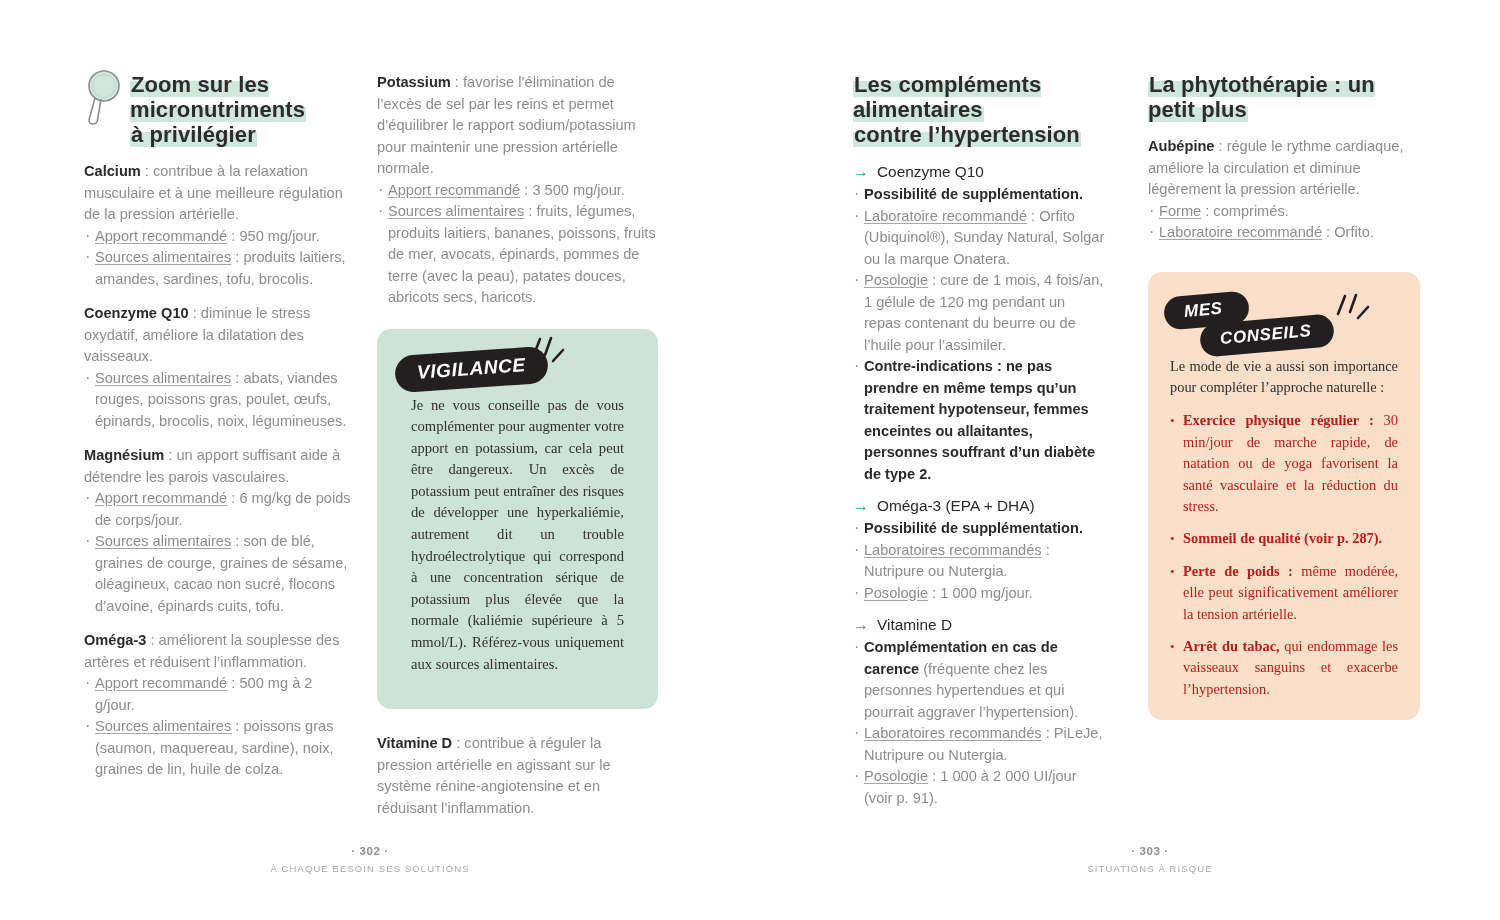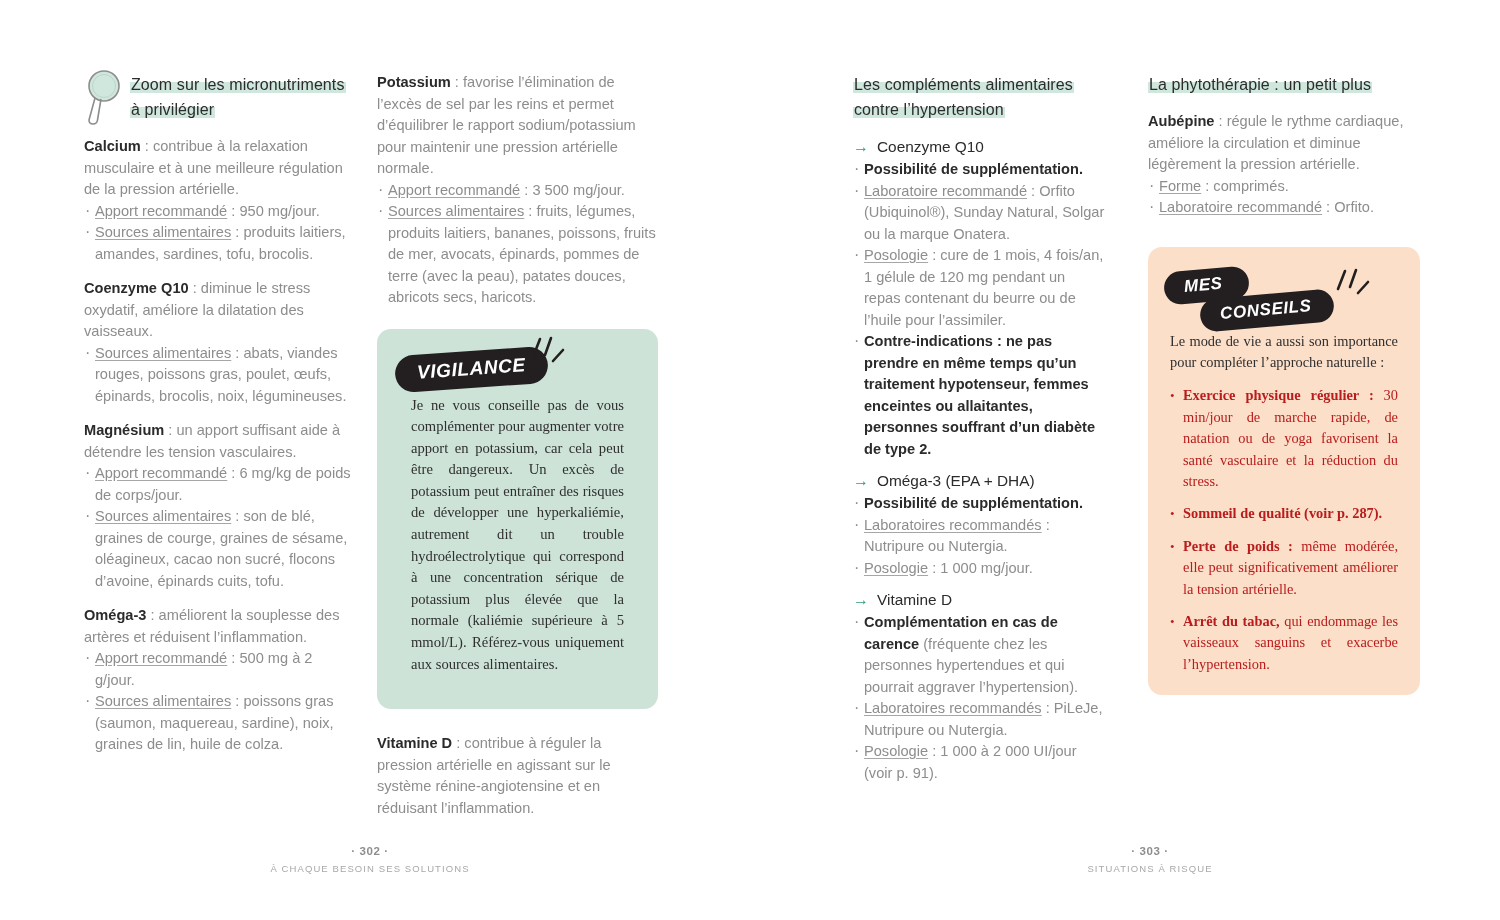--- a/index.html
+++ b/index.html
@@ -15,24 +15,24 @@
 
   
   .col { position: absolute; top: 72px; }
   #col1 { left: 84px;  width: 268px; }
   #col2 { left: 377px; width: 281px; }
   #col3 { left: 853px; width: 252px; }
   #col4 { left: 1148px; width: 272px; }
 
   
   .heading {
-    font-size: 16px;
+    font-size: 22px;
     line-height: 25px;
     color: #2c2c2c;
-    font-weight: 400;
+    font-weight: 700;
     letter-spacing: .1px;
     margin: 0 0 14px 0;
   }
   .heading .hl {
     background: linear-gradient(to top, #cfe7dd 0%, #cfe7dd 62%, rgba(207,231,221,0) 62%);
     padding: 0 1px;
   }
   .heading.with-icon { padding-left: 46px; }
 
   
@@ -229,21 +229,21 @@
     </div>
 
     <div class="blk">
       <p class="lead"><b>Coenzyme Q10</b><span> : diminue le stress oxydatif, améliore la dilatation des vaisseaux.</span></p>
       <ul class="dots">
         <li><span class="u">Sources alimentaires</span><span> : abats, viandes rouges, poissons gras, poulet, œufs, épinards, brocolis, noix, légumineuses.</span></li>
       </ul>
     </div>
 
     <div class="blk">
-      <p class="lead"><b>Magnésium</b><span> : un apport suffisant aide à détendre les tension vasculaires.</span></p>
+      <p class="lead"><b>Magnésium</b><span> : un apport suffisant aide à détendre les parois vasculaires.</span></p>
       <ul class="dots">
         <li><span class="u">Apport recommandé</span><span> : 6 mg/kg de poids de corps/jour.</span></li>
         <li><span class="u">Sources alimentaires</span><span> : son de blé, graines de courge, graines de sésame, oléagineux, cacao non sucré, flocons d’avoine, épinards cuits, tofu.</span></li>
       </ul>
     </div>
 
     <div class="blk">
       <p class="lead"><b>Oméga-3</b><span> : améliorent la souplesse des artères et réduisent l’inflammation.</span></p>
       <ul class="dots">
         <li><span class="u">Apport recommandé</span><span> : 500 mg à 2 g/jour.</span></li>

